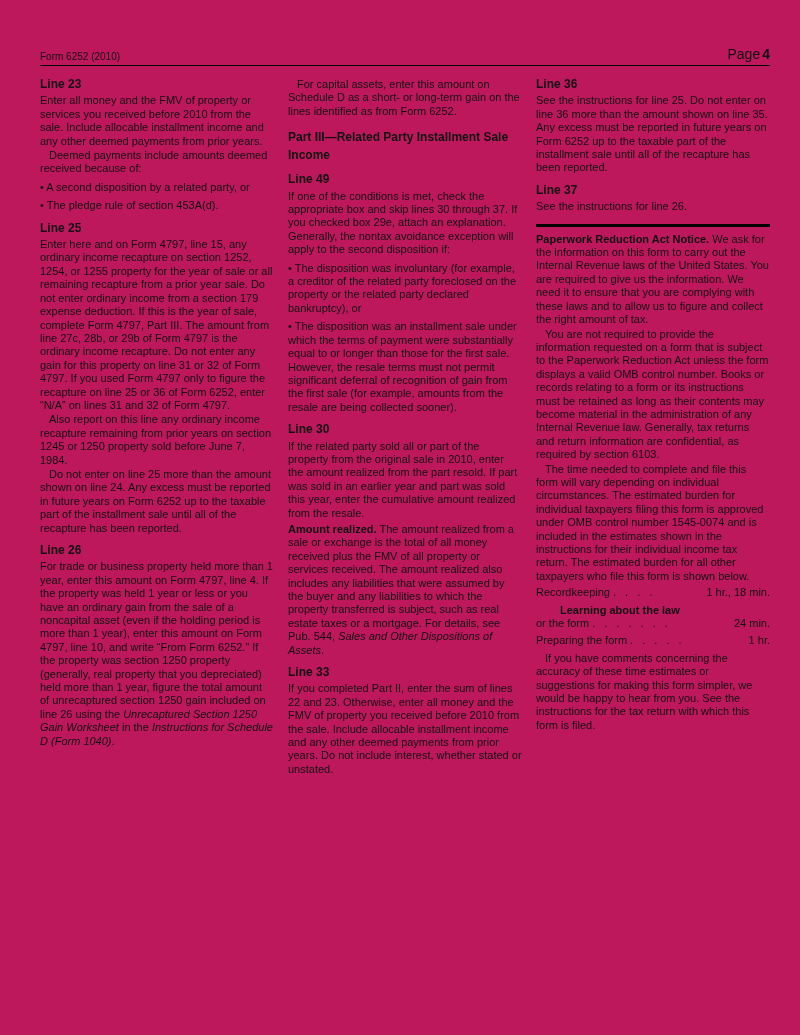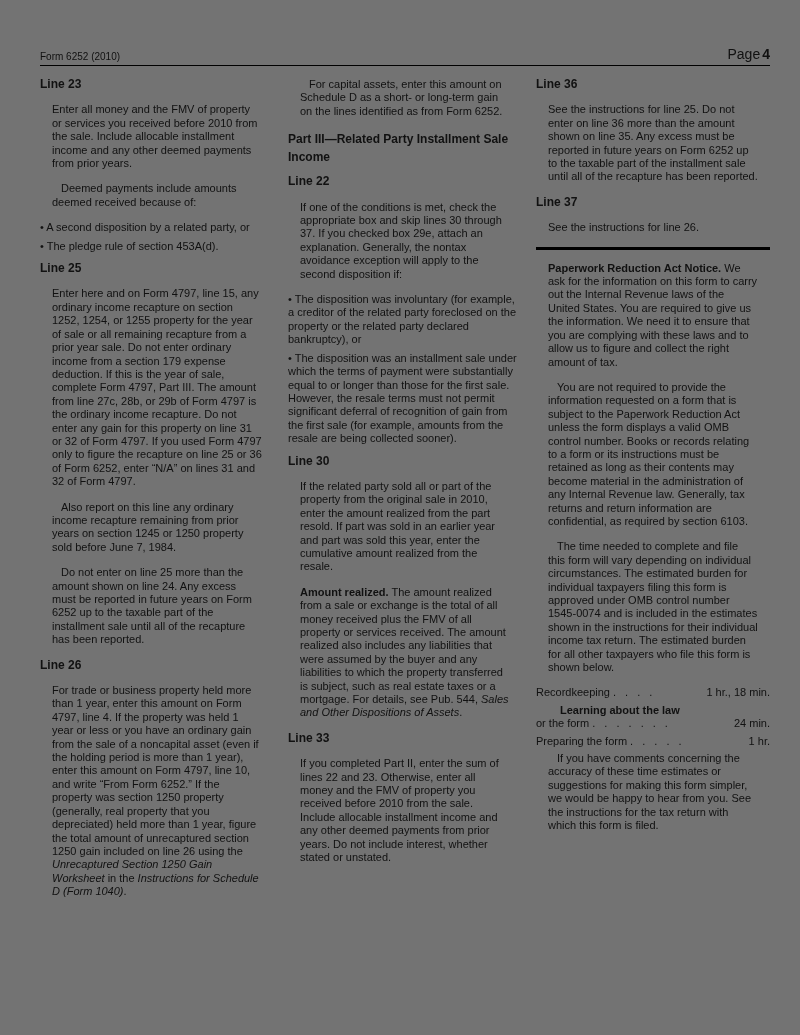--- a/index.html
+++ b/index.html
@@ -1,33 +1,33 @@
 <!DOCTYPE html>
 <html><head>
 <meta charset="utf-8">
 <style>
   * { margin:0; padding:0; box-sizing:border-box; }
   html,body { background:#ffffff; }
   body { font-family:"Liberation Sans","DejaVu Sans",sans-serif; color:#111; }
   .page {
     position:relative; width:800px; height:1035px; margin:0 auto;
-    background:#737373; padding:46px 30px 0 40px; overflow:hidden;
+    background:#be185d; padding:46px 30px 0 40px; overflow:hidden;
   }
   .hdr {
     display:flex; justify-content:space-between; align-items:flex-end;
     border-bottom:1px solid #000; padding-bottom:3px; font-size:10px;
   }
   .hdr .pageword { font-size:14px; }
   .hdr .pagenum { font-size:14px; font-weight:bold; margin-left:2px; }
   .cols { display:flex; gap:14px; margin-top:12px; }
   .col { flex:1 1 0; min-width:0; font-size:11px; line-height:13.4px; }
   .col > :first-child { margin-top:0 !important; }
   .h2 { font-size:12px; line-height:18px; font-weight:bold; margin:10px 0 5px; }
   .h3 { font-size:12px; font-weight:bold; margin:9px 0 3px; }
-  p { margin:12px; }
+  p { margin:0; }
   p.ind { text-indent:9px; margin-top:1px; }
   p.bullet { margin:5px 0 4px; }
   p.lead { margin-top:3px; }
   .b { font-weight:bold; }
   .i { font-style:italic; }
   .rule { height:3px; background:#000; margin:10px 0 6px; }
   .burden { margin:3px 0 4px; }
   .burden .lline { font-weight:bold;padding-left:24px; }
   .burden .row { display:flex; align-items:baseline; }
   .burden .lbl { font-weight:normal; white-space:nowrap; }
@@ -54,21 +54,21 @@
         <div class="h3">Line 25</div>
         <p><span>Enter here and on Form 4797, line 15, any ordinary income recapture on section 1252, 1254, or 1255 property for the year of sale or all remaining recapture from a prior year sale. Do not enter ordinary income from a section 179 expense deduction. If this is the year of sale, complete Form 4797, Part III. The amount from line 27c, 28b, or 29b of Form 4797 is the ordinary income recapture. Do not enter any gain for this property on line 31 or 32 of Form 4797. If you used Form 4797 only to figure the recapture on line 25 or 36 of Form 6252, enter “N/A” on lines 31 and 32 of Form 4797.</span></p>
         <p class="ind"><span>Also report on this line any ordinary income recapture remaining from prior years on section 1245 or 1250 property sold before June 7, 1984.</span></p>
         <p class="ind"><span>Do not enter on line 25 more than the amount shown on line 24. Any excess must be reported in future years on Form 6252 up to the taxable part of the installment sale until all of the recapture has been reported.</span></p>
         <div class="h3">Line 26</div>
         <p><span>For trade or business property held more than 1 year, enter this amount on Form 4797, line 4. If the property was held 1 year or less or you have an ordinary gain from the sale of a noncapital asset (even if the holding period is more than 1 year), enter this amount on Form 4797, line 10, and write “From Form 6252.” If the property was section 1250 property (generally, real property that you depreciated) held more than 1 year, figure the total amount of unrecaptured section 1250 gain included on line 26 using the </span><span class="i">Unrecaptured Section 1250 Gain Worksheet</span><span> in the </span><span class="i">Instructions for Schedule D (Form 1040)</span><span>.</span></p>
       </div>
       <div class="col">
         <p class="ind"><span>For capital assets, enter this amount on Schedule D as a short- or long-term gain on the lines identified as from Form 6252.</span></p>
         <div class="h2">Part III—Related Party Installment Sale Income</div>
-        <div class="h3">Line 22</div>
+        <div class="h3">Line 49</div>
         <p><span>If one of the conditions is met, check the appropriate box and skip lines 30 through 37. If you checked box 29e, attach an explanation. Generally, the nontax avoidance exception will apply to the second disposition if:</span></p>
         <p class="bullet"><span>• </span><span>The disposition was involuntary (for example, a creditor of the related party foreclosed on the property or the related party declared bankruptcy), or</span></p>
         <p class="bullet"><span>• </span><span>The disposition was an installment sale under which the terms of payment were substantially equal to or longer than those for the first sale. However, the resale terms must not permit significant deferral of recognition of gain from the first sale (for example, amounts from the resale are being collected sooner).</span></p>
         <div class="h3">Line 30</div>
         <p><span>If the related party sold all or part of the property from the original sale in 2010, enter the amount realized from the part resold. If part was sold in an earlier year and part was sold this year, enter the cumulative amount realized from the resale.</span></p>
         <p class="lead"><span class="b">Amount realized.</span><span>  The amount realized from a sale or exchange is the total of all money received plus the FMV of all property or services received. The amount realized also includes any liabilities that were assumed by the buyer and any liabilities to which the property transferred is subject, such as real estate taxes or a mortgage. For details, see Pub. 544, </span><span class="i">Sales and Other Dispositions of Assets</span><span>.</span></p>
         <div class="h3">Line 33</div>
         <p><span>If you completed Part II, enter the sum of lines 22 and 23. Otherwise, enter all money and the FMV of property you received before 2010 from the sale. Include allocable installment income and any other deemed payments from prior years. Do not include interest, whether stated or unstated.</span></p>
       </div>
       <div class="col">

